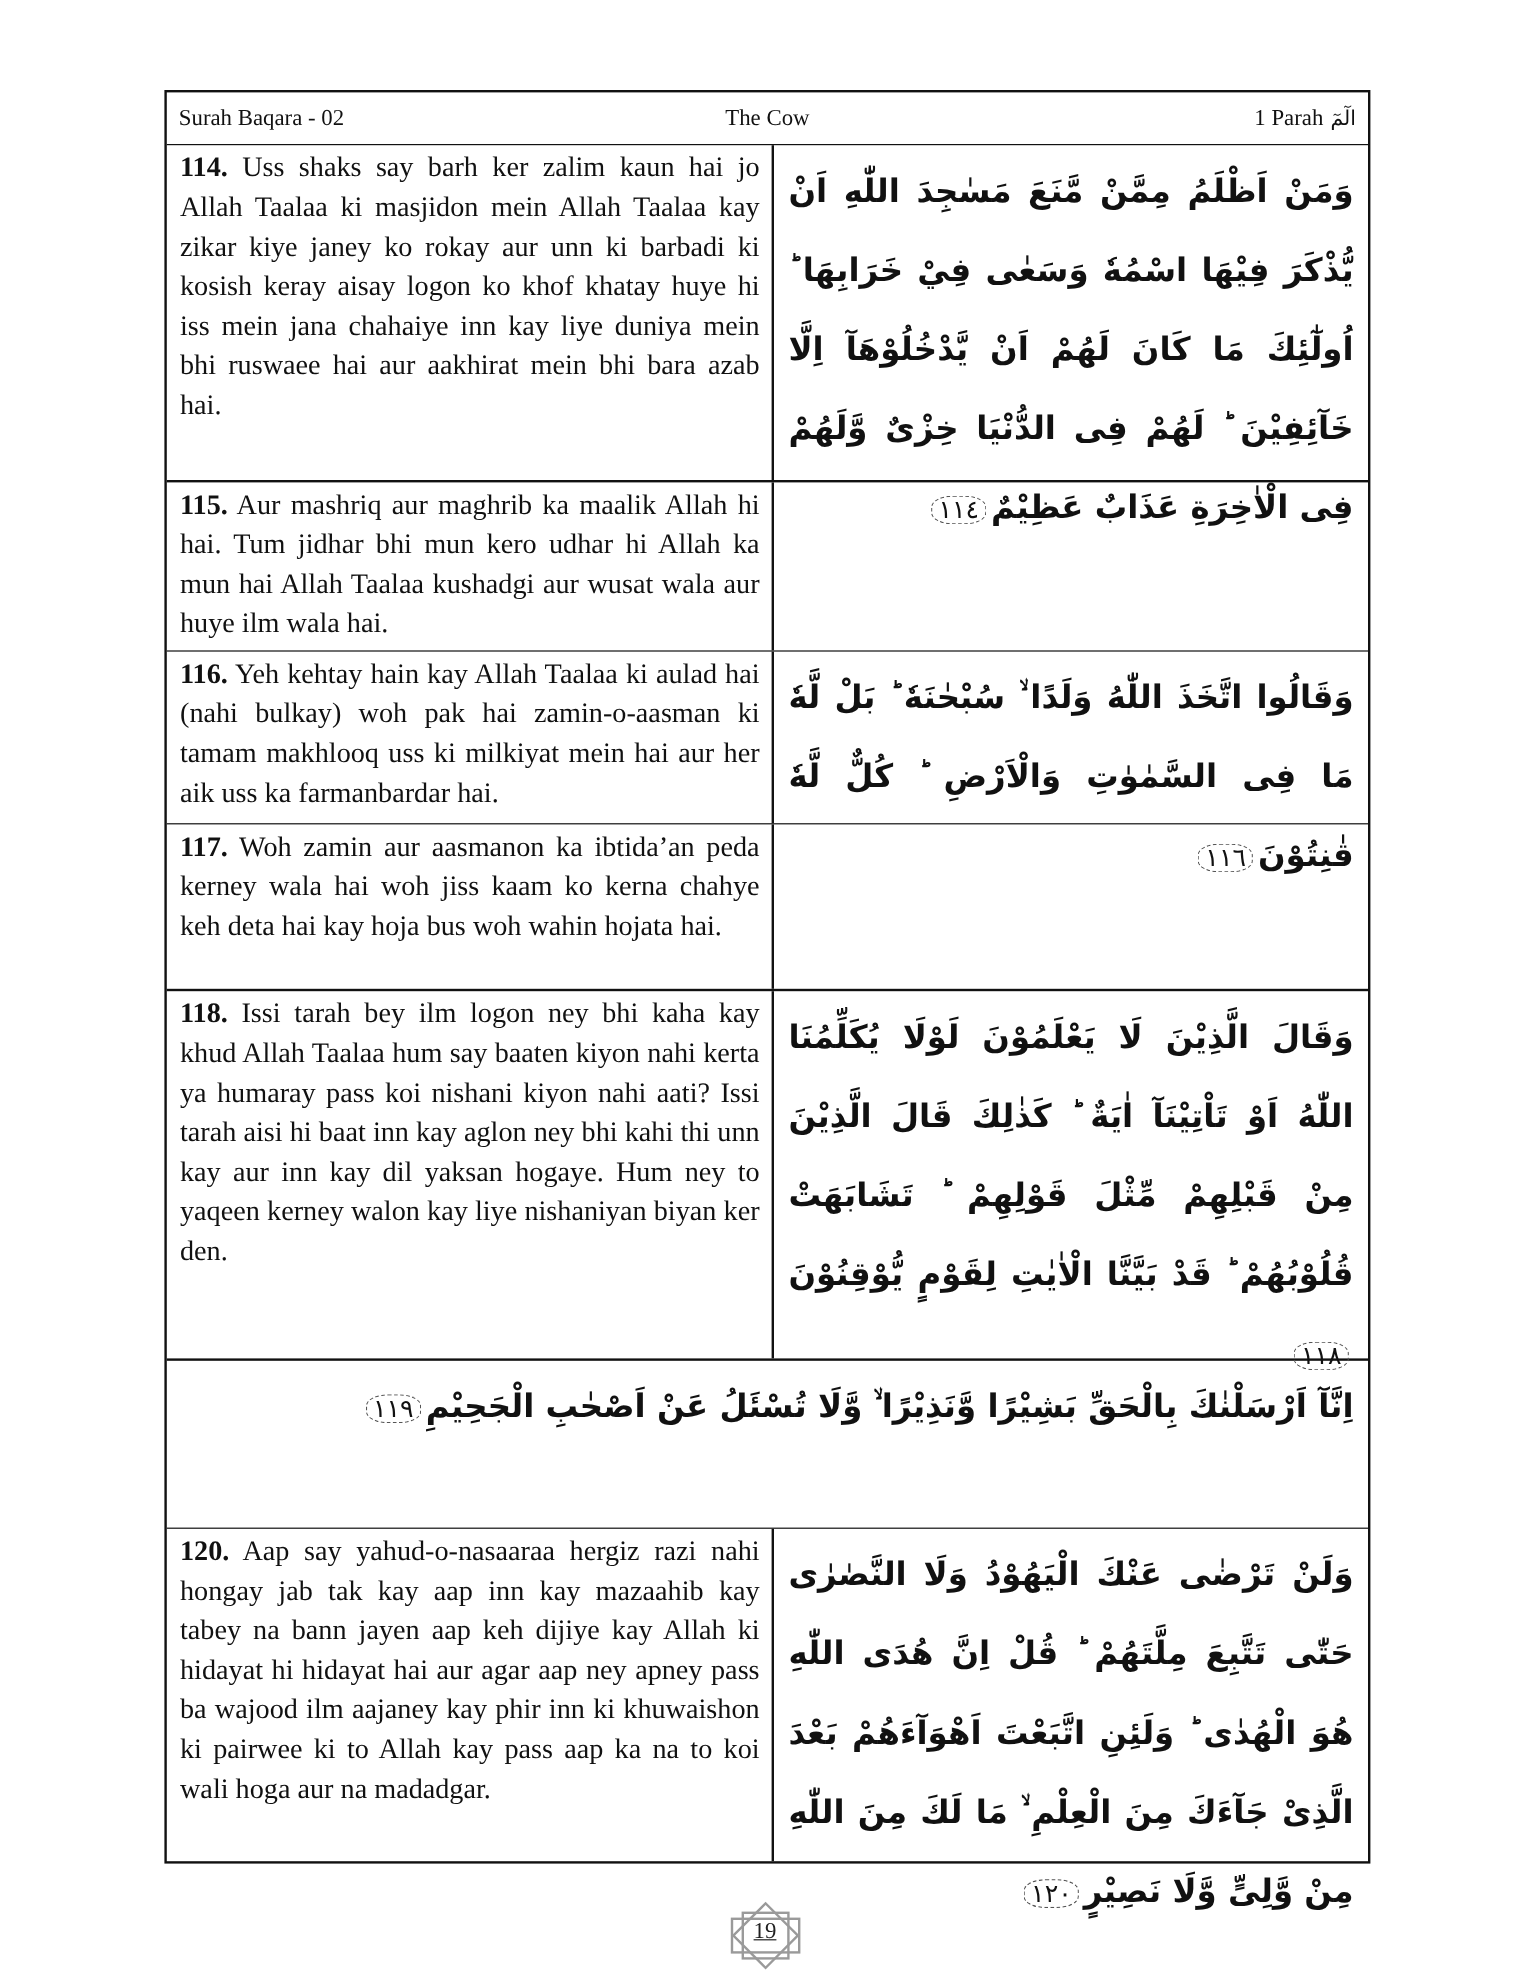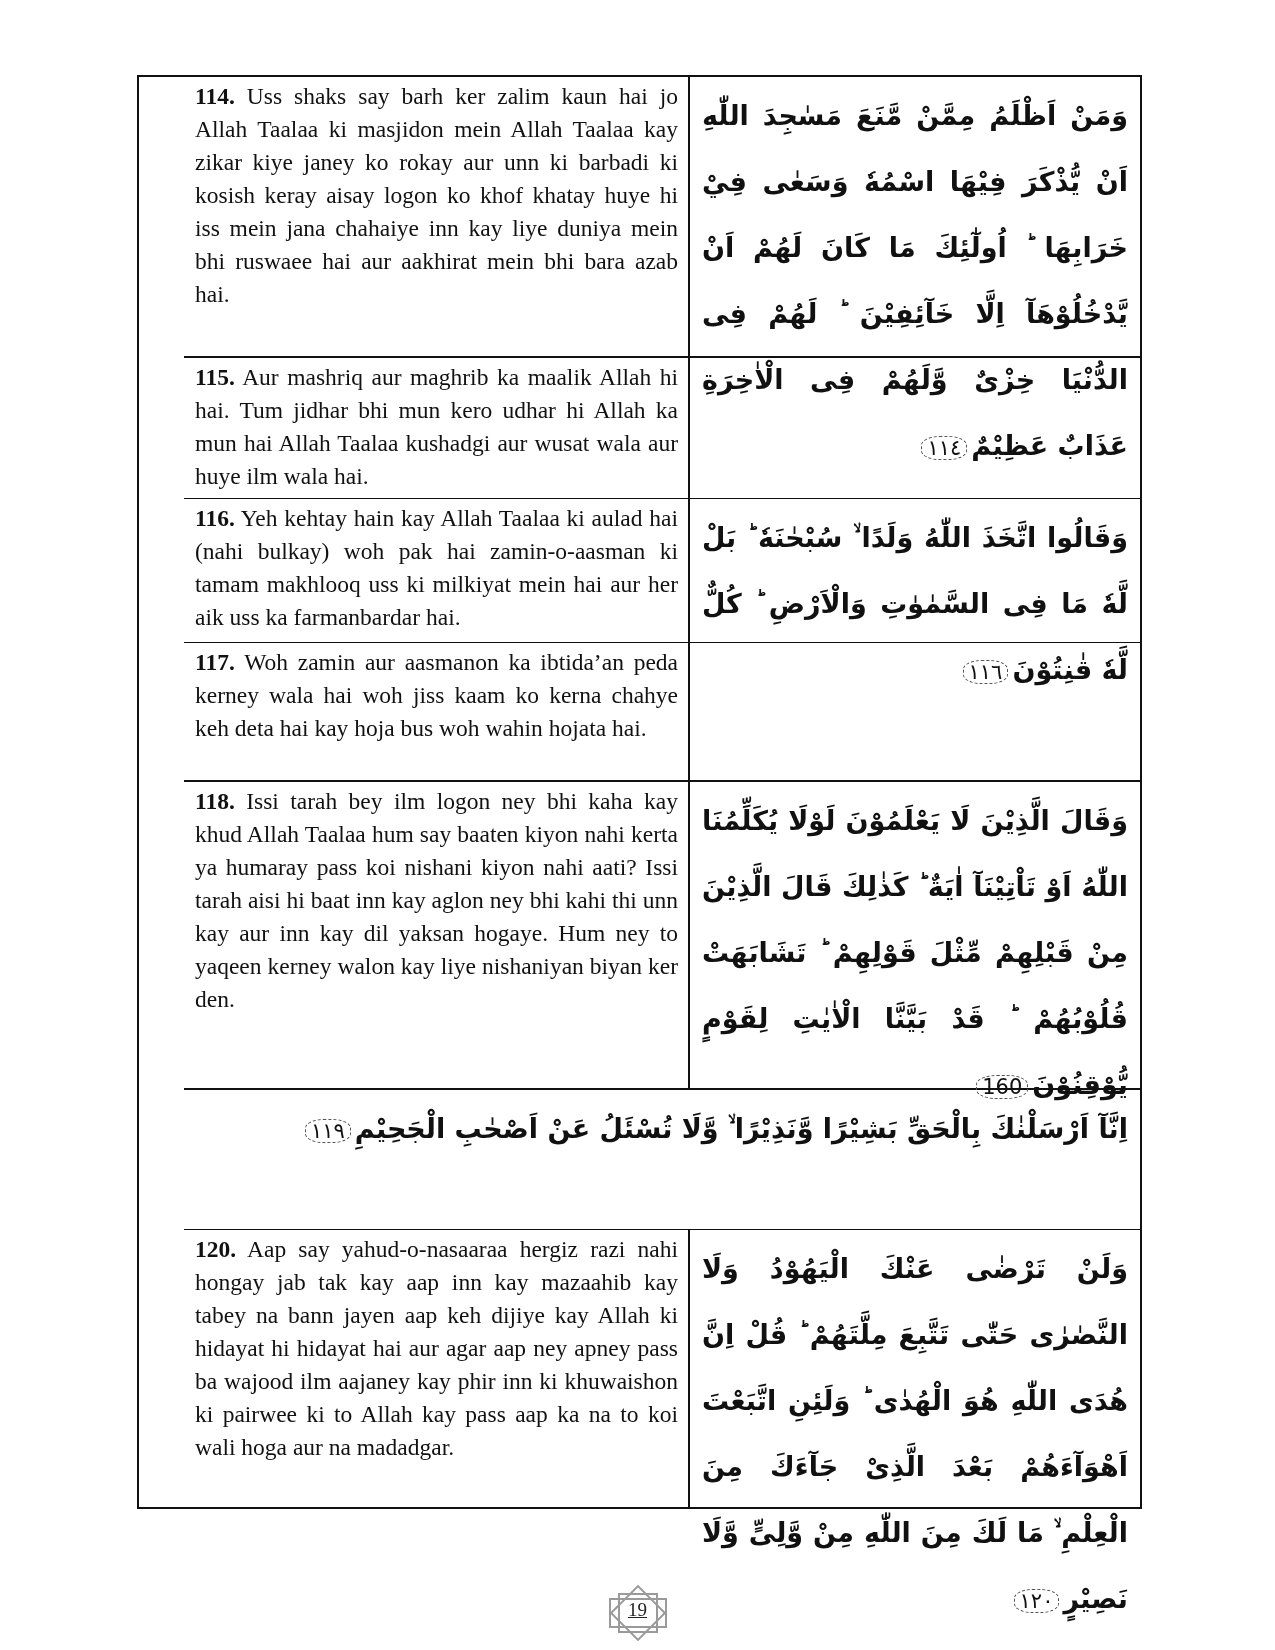--- a/index.html
+++ b/index.html
@@ -2,38 +2,46 @@
 <html><head>
 <meta charset="utf-8">
 <style>
   html, body { margin:0; padding:0; background:#ffffff; }
   body { width:1275px; height:1650px; position:relative; font-family:"Liberation Serif", serif; color:#111; }
   .frame { position:absolute; left:137px; top:75px; width:1005px; border:2px solid #111; box-sizing:border-box; }
   .hdr { height:43px; display:flex; align-items:center; justify-content:space-between; padding:0 10px; border-bottom:1.5px solid #111; font-size:19px; position:relative; }
   .hdr .mid { position:absolute; left:0; right:0; text-align:center; pointer-events:none; }
   .hdr .right { display:flex; align-items:center; gap:6px; }
   .hdr .parah-icon { font-size:17px; font-family:"DejaVu Sans", sans-serif; }
-  .row { display:flex; border-bottom:1.5px solid #111; box-sizing:border-box;margin-left:45px; }
+  .row { display:flex; border-bottom:1.5px solid #111; box-sizing:border-box; }
   .row:last-child { border-bottom:none;justify-content:flex-end; }
   .row.thick { border-bottom:2.5px solid #111; }
   .left { width:506px; border-right:2.5px solid #111; box-sizing:border-box; padding:3px 10px 0 11px; font-size:23.5px; line-height:33px; text-align:justify; }
   .left b { font-weight:bold; }
   .right-col { flex:1; padding:6px 12px 0 12px; direction:rtl; text-align:justify; font-family:"DejaVu Sans", sans-serif; font-size:27px; line-height:66px; font-weight:bold; }
   .ayah-marker { display:inline-block; font-size:21px; border:1px dashed #555; border-radius:40%; padding:0 5px; line-height:22px; margin:0 4px; font-weight:normal; direction:ltr; }
   .footer { position:absolute; left:0; right:0; top:1580px; display:flex; justify-content:center; }
   .ornament { position:relative; width:66px; height:66px; }
   .ornament .sq1, .ornament .sq2 { position:absolute; left:13px; top:13px; width:40px; height:40px; border:2.5px solid #9a9a9a; box-sizing:border-box; }
   .ornament .sq2 { transform:rotate(45deg); }
   .ornament .rect { position:absolute; left:4px; top:18px; width:58px; height:30px; border:2px solid #9a9a9a; box-sizing:border-box; }
   .ornament .num { position:absolute; left:0; right:0; top:19px; text-align:center; font-size:19px; color:#222; background:transparent;text-decoration:underline; }
 </style>
 </head>
 <body>
 
 <div class="frame">
+  <div class="hdr">
+    <span>Surah Baqara - 02</span>
+    <span class="mid">The Cow</span>
+    <span class="right">
+      <span>1 Parah</span>
+      <span class="parah-icon">الٓمٓ</span>
+    </span>
+  </div>
 
   <div class="row thick" style="height:281px">
     <div class="left"><b>114.</b> <span>Uss shaks say barh ker zalim kaun hai jo Allah Taalaa ki masjidon mein Allah Taalaa kay zikar kiye janey ko rokay aur unn ki barbadi ki kosish keray aisay logon ko khof khatay huye hi iss mein jana chahaiye inn kay liye duniya mein bhi ruswaee hai aur aakhirat mein bhi bara azab hai.</span></div>
     <div class="right-col"><span>وَمَنْ اَظْلَمُ مِمَّنْ مَّنَعَ مَسٰجِدَ اللّٰهِ اَنْ يُّذْكَرَ فِيْهَا اسْمُهٗ وَسَعٰى فِيْ خَرَابِهَا ؕ اُولٰٓئِكَ مَا كَانَ لَهُمْ اَنْ يَّدْخُلُوْهَآ اِلَّا خَآئِفِيْنَ ؕ لَهُمْ فِى الدُّنْيَا خِزْىٌ وَّلَهُمْ فِى الْاٰخِرَةِ عَذَابٌ عَظِيْمٌ</span><span class="ayah-marker">١١٤</span></div>
   </div>
 
   <div class="row" style="height:141px">
     <div class="left"><b>115.</b> <span>Aur mashriq aur maghrib ka maalik Allah hi hai. Tum jidhar bhi mun kero udhar hi Allah ka mun hai Allah Taalaa kushadgi aur wusat wala aur huye ilm wala hai.</span></div>
   </div>
 
@@ -41,21 +49,21 @@
     <div class="left"><b>116.</b> <span>Yeh kehtay hain kay Allah Taalaa ki aulad hai (nahi bulkay) woh pak hai zamin-o-aasman ki tamam makhlooq uss ki milkiyat mein hai aur her aik uss ka farmanbardar hai.</span></div>
     <div class="right-col"><span>وَقَالُوا اتَّخَذَ اللّٰهُ وَلَدًا ۙ سُبْحٰنَهٗ ؕ بَلْ لَّهٗ مَا فِى السَّمٰوٰتِ وَالْاَرْضِ ؕ كُلٌّ لَّهٗ قٰنِتُوْنَ</span><span class="ayah-marker">١١٦</span></div>
   </div>
 
   <div class="row thick" style="height:139px">
     <div class="left"><b>117.</b> <span>Woh zamin aur aasmanon ka ibtida’an peda kerney wala hai woh jiss kaam ko kerna chahye keh deta hai kay hoja bus woh wahin hojata hai.</span></div>
   </div>
 
   <div class="row thick" style="height:308px">
     <div class="left"><b>118.</b> <span>Issi tarah bey ilm logon ney bhi kaha kay khud Allah Taalaa hum say baaten kiyon nahi kerta ya humaray pass koi nishani kiyon nahi aati? Issi tarah aisi hi baat inn kay aglon ney bhi kahi thi unn kay aur inn kay dil yaksan hogaye. Hum ney to yaqeen kerney walon kay liye nishaniyan biyan ker den.</span></div>
-    <div class="right-col"><span>وَقَالَ الَّذِيْنَ لَا يَعْلَمُوْنَ لَوْلَا يُكَلِّمُنَا اللّٰهُ اَوْ تَاْتِيْنَآ اٰيَةٌ ؕ كَذٰلِكَ قَالَ الَّذِيْنَ مِنْ قَبْلِهِمْ مِّثْلَ قَوْلِهِمْ ؕ تَشَابَهَتْ قُلُوْبُهُمْ ؕ قَدْ بَيَّنَّا الْاٰيٰتِ لِقَوْمٍ يُّوْقِنُوْنَ</span><span class="ayah-marker">160</span></div>
+    <div class="right-col"><span>وَقَالَ الَّذِيْنَ لَا يَعْلَمُوْنَ لَوْلَا يُكَلِّمُنَا اللّٰهُ اَوْ تَاْتِيْنَآ اٰيَةٌ ؕ كَذٰلِكَ قَالَ الَّذِيْنَ مِنْ قَبْلِهِمْ مِّثْلَ قَوْلِهِمْ ؕ تَشَابَهَتْ قُلُوْبُهُمْ ؕ قَدْ بَيَّنَّا الْاٰيٰتِ لِقَوْمٍ يُّوْقِنُوْنَ</span><span class="ayah-marker">١١٨</span></div>
   </div>
 
   <div class="row" style="height:140px">
     <div class="right-col"><span>اِنَّآ اَرْسَلْنٰكَ بِالْحَقِّ بَشِيْرًا وَّنَذِيْرًا ۙ وَّلَا تُسْئَلُ عَنْ اَصْحٰبِ الْجَحِيْمِ</span><span class="ayah-marker">١١٩</span></div>
   </div>
 
   <div class="row" style="height:277px">
     <div class="left"><b>120.</b> <span>Aap say yahud-o-nasaaraa hergiz razi nahi hongay jab tak kay aap inn kay mazaahib kay tabey na bann jayen aap keh dijiye kay Allah ki hidayat hi hidayat hai aur agar aap ney apney pass ba wajood ilm aajaney kay phir inn ki khuwaishon ki pairwee ki to Allah kay pass aap ka na to koi wali hoga aur na madadgar.</span></div>
     <div class="right-col"><span>وَلَنْ تَرْضٰى عَنْكَ الْيَهُوْدُ وَلَا النَّصٰرٰى حَتّٰى تَتَّبِعَ مِلَّتَهُمْ ؕ قُلْ اِنَّ هُدَى اللّٰهِ هُوَ الْهُدٰى ؕ وَلَئِنِ اتَّبَعْتَ اَهْوَآءَهُمْ بَعْدَ الَّذِىْ جَآءَكَ مِنَ الْعِلْمِ ۙ مَا لَكَ مِنَ اللّٰهِ مِنْ وَّلِىٍّ وَّلَا نَصِيْرٍ</span><span class="ayah-marker">١٢٠</span></div>
   </div>

